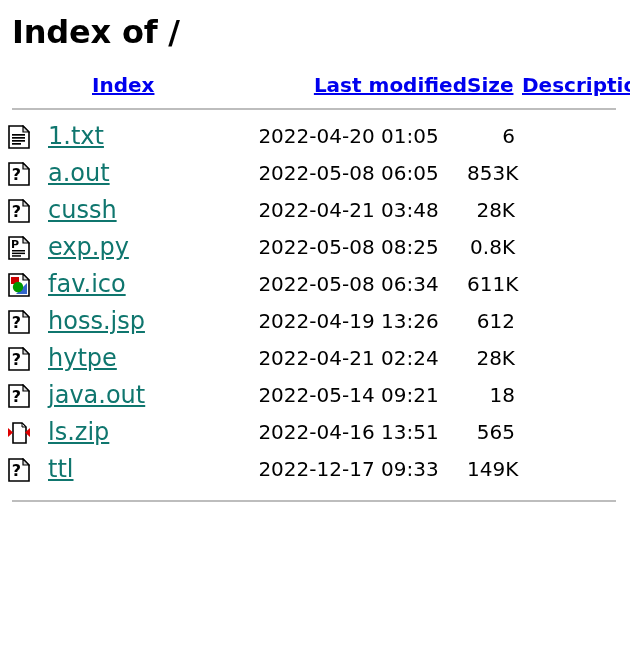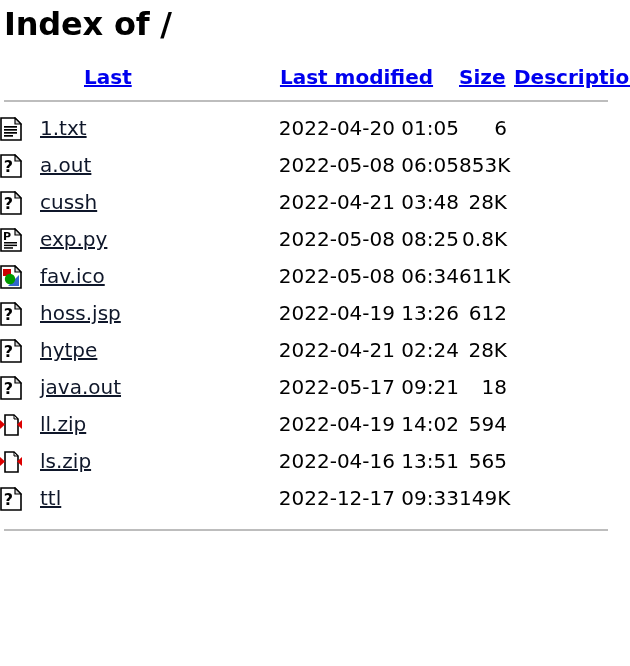--- a/index.html
+++ b/index.html
@@ -11,21 +11,21 @@
     width: 630px;
     height: 666px;
     font-family: "DejaVu Sans", "Liberation Sans", sans-serif;
     color: #000000;
     overflow: hidden;
   }
   .page {
     position: relative;
     width: 630px;
     height: 666px;
-    padding: 0;
+    padding: 8px;
     box-sizing: border-box;
   }
   h1.page-title {
     font-size: 32px;
     font-weight: bold;
     margin: 0;
     padding: 6px 0 0 4px;
     letter-spacing: -0.2px;
     line-height: 1.15;
     font-family: "DejaVu Sans", "Liberation Sans", sans-serif;
@@ -46,21 +46,21 @@
 
   thead th {
     font-size: 20px;
     font-weight: bold;
     padding: 0 0 4px 0;
     vertical-align: bottom;
     white-space: nowrap;
   }
   thead th.h-icon  { }
   thead th.h-name  { text-align: left; padding-left: 44px; }
-  thead th.h-mod   { text-align: center; padding-left: 32px;}
+  thead th.h-mod   { text-align: right; padding-left: 32px;}
   thead th.h-size  { text-align: left; }
   thead th.h-desc  { text-align: left; padding-left: 7px; }
 
   thead th a.col-link {
     color: #0000ee;
     text-decoration: underline;
     font-weight: bold;
   }
 
   tr.rule-row td {
@@ -86,26 +86,26 @@
   }
   td.cell-icon {
     text-align: left;
     padding-left: 4px;
     width: 40px;
   }
   td.cell-name {
     text-align: left;
   }
   td.cell-name a.file-link {
-    color: #0f172a;
+    color: #0f766e;
     text-decoration: underline;
-    font-size: 20px;
+    font-size: 24px;
   }
   td.cell-mod {
-    text-align: right;
+    text-align: center;
     padding-left: 2px;
     font-variant-numeric: tabular-nums;
   }
   td.cell-size {
     text-align: right;
     font-variant-numeric: tabular-nums;
   }
   td.cell-desc {
     text-align: left;
   }
@@ -132,21 +132,21 @@
       <col class="c-icon">
         <col class="c-name">
         <col class="c-mod">
         <col class="c-size">
         <col class="c-desc">
     </colgroup>
     <thead>
       <tr>
         <th class="h-icon"></th>
         <th class="h-name">
-          <a class="col-link" href="#">Last</a>
+          <a class="col-link" href="#">Index</a>
         </th>
         <th class="h-mod">
           <a class="col-link" href="#">Last modified</a>
         </th>
         <th class="h-size">
           <a class="col-link" href="#">Size</a>
         </th>
         <th class="h-desc">
           <a class="col-link" href="#">Description</a>
         </th>
@@ -247,34 +247,22 @@
           <td class="cell-size">28K</td>
           <td class="cell-desc"></td>
         </tr>
         <tr class="file-row">
           <td class="cell-icon"><span class="icon"><svg width="22" height="24" viewBox="0 0 22 24">
                 <polygon points="1,1 15,1 21,7 21,23 1,23" fill="#ffffff" stroke="#000000" stroke-width="1.6"></polygon>
                 <polygon points="15,1 21,7 15,7" fill="#d8d8d8" stroke="#000000" stroke-width="1.2"></polygon>
                 <text x="8.5" y="18" font-family="DejaVu Sans, sans-serif" font-size="16" font-weight="bold" fill="#000000" text-anchor="middle">?</text>
               </svg></span></td>
           <td class="cell-name"><a class="file-link" href="#">java.out</a></td>
-          <td class="cell-mod">2022-05-17 09:21</td>
+          <td class="cell-mod">2022-05-14 09:21</td>
           <td class="cell-size">18</td>
-          <td class="cell-desc"></td>
-        </tr>
-        <tr class="file-row">
-          <td class="cell-icon"><span class="icon"><svg width="22" height="24" viewBox="0 0 22 24">
-                <polygon points="5,2 14,2 18,6 18,22 5,22" fill="#ffffff" stroke="#000000" stroke-width="1.6"></polygon>
-                <polygon points="14,2 18,6 14,6" fill="#d8d8d8" stroke="#000000" stroke-width="1"></polygon>
-                <polygon points="0,7 5,11.5 0,16" fill="#dd0000"></polygon>
-                <polygon points="22,7 17,11.5 22,16" fill="#dd0000"></polygon>
-              </svg></span></td>
-          <td class="cell-name"><a class="file-link" href="#">ll.zip</a></td>
-          <td class="cell-mod">2022-04-19 14:02</td>
-          <td class="cell-size">594</td>
           <td class="cell-desc"></td>
         </tr>
         <tr class="file-row">
           <td class="cell-icon"><span class="icon"><svg width="22" height="24" viewBox="0 0 22 24">
                 <polygon points="5,2 14,2 18,6 18,22 5,22" fill="#ffffff" stroke="#000000" stroke-width="1.6"></polygon>
                 <polygon points="14,2 18,6 14,6" fill="#d8d8d8" stroke="#000000" stroke-width="1"></polygon>
                 <polygon points="0,7 5,11.5 0,16" fill="#dd0000"></polygon>
                 <polygon points="22,7 17,11.5 22,16" fill="#dd0000"></polygon>
               </svg></span></td>
           <td class="cell-name"><a class="file-link" href="#">ls.zip</a></td>

